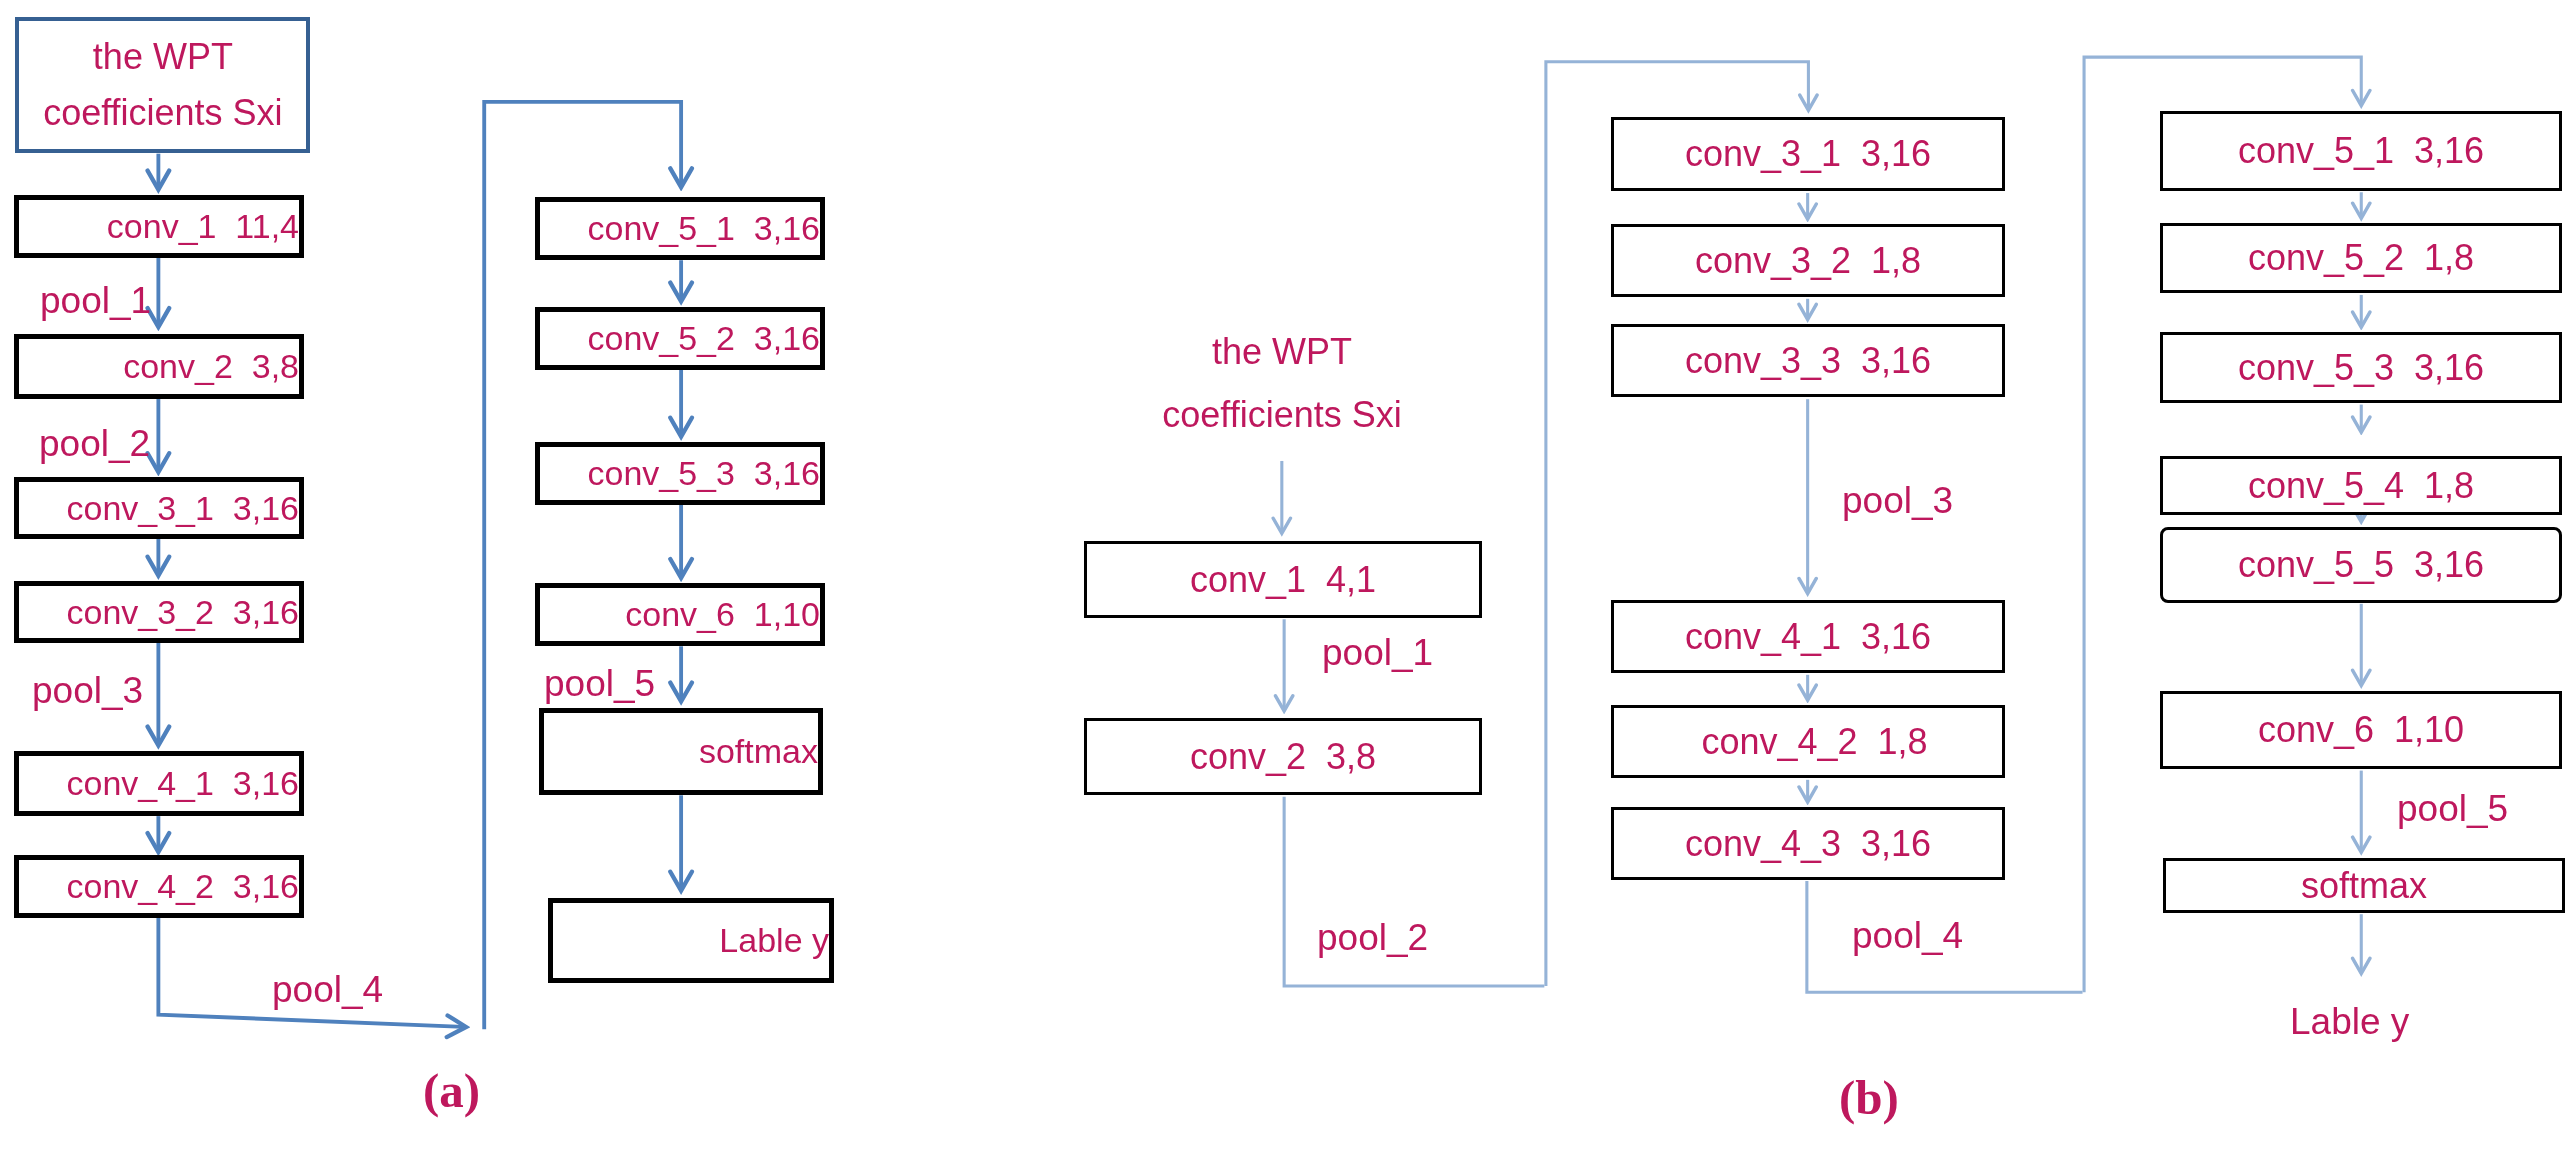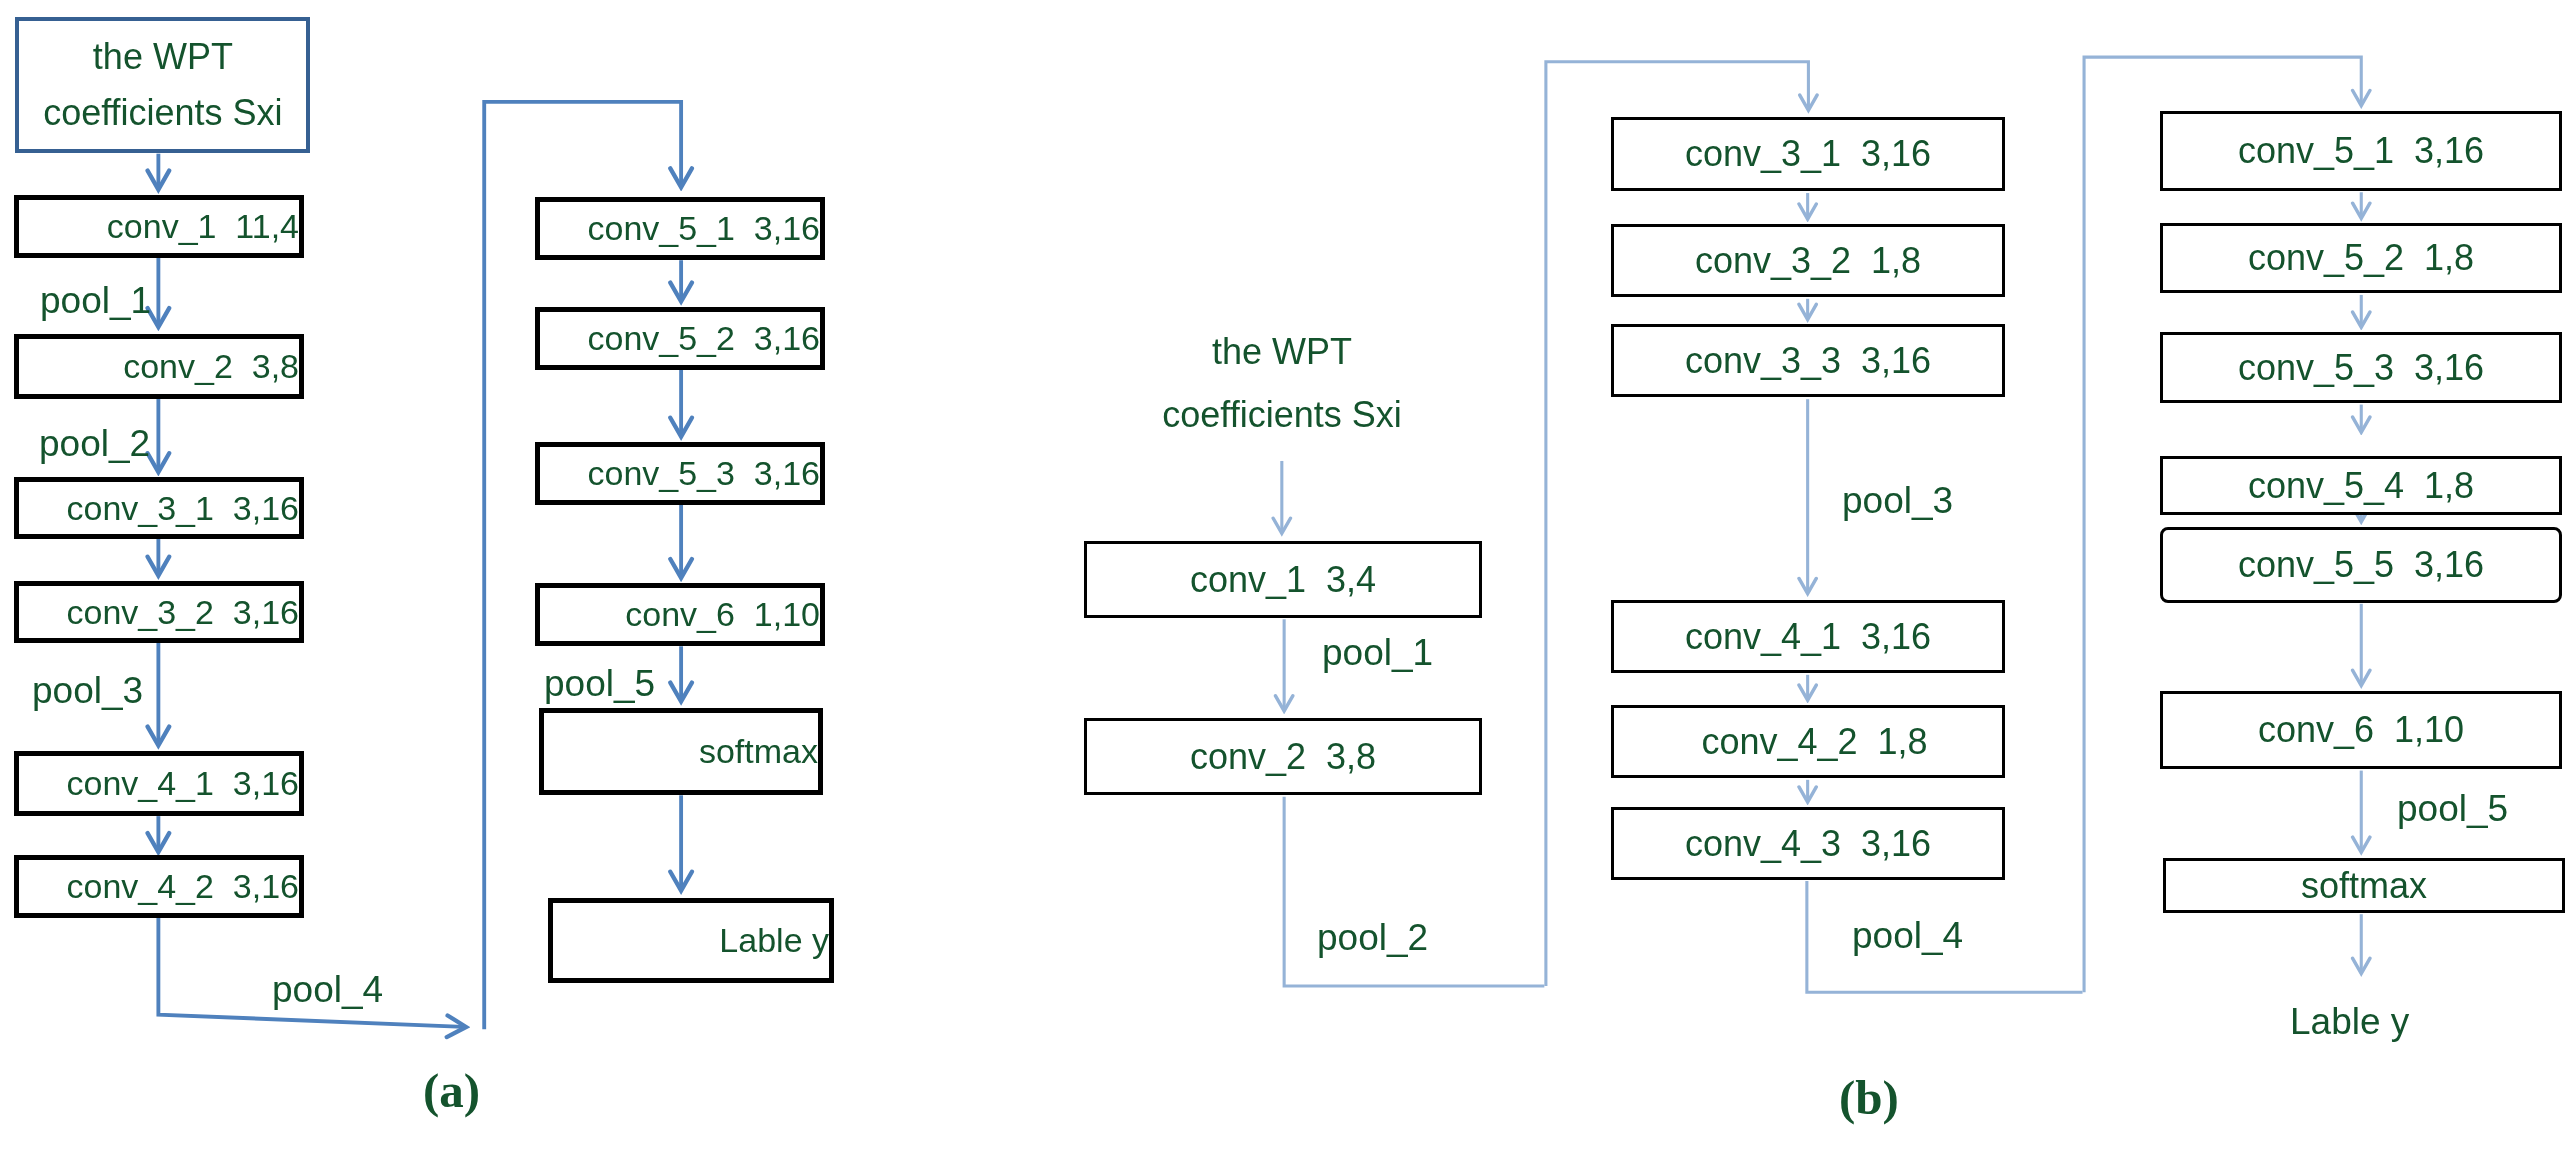--- a/index.html
+++ b/index.html
@@ -1,17 +1,17 @@
 <!DOCTYPE html>
 <html style="font-size:12.4px"><head>
 <meta charset="utf-8">
 <style>
   html,body{margin:0;padding:0;background:#ffffff;}
   #stage{position:relative;width:2576px;height:1169px;background:#ffffff;overflow:hidden;
-         font-family:"Liberation Sans", sans-serif;color:#14532d;}
+         font-family:"Liberation Sans", sans-serif;color:#be185d;}
   #wires{position:absolute;left:0;top:0;width:2576px;height:1169px;}
   .node{position:absolute;display:flex;align-items:center;justify-content:center;
         background:#ffffff;box-sizing:border-box;}
   .node span{white-space:pre;}
   .thick{border:5.4px solid #000000;font-size:34px;justify-content:flex-end;}
   .thin{border:3.1px solid #000000;font-size:36px;}
   .inputbox{border:4.6px solid #366092;font-size:36px;text-align:center;line-height:1.55;}
   .freetext{position:absolute;font-size:36px;text-align:center;line-height:1.75;background:transparent;}
   .pool{position:absolute;font-size:37px;white-space:pre;background:transparent;}
   .caption{position:absolute;font-family:"Liberation Serif", serif;font-weight:700;
@@ -123,21 +123,21 @@
   <div class="pool" style="left:544px;top:663px;">pool_5</div>
 
   <div class="caption" style="left:423px;top:1062px;">(a)</div>
 
   <div class="freetext" style="left:1112px;top:320px;width:340px;">
     <div>the WPT</div>
     <div>coefficients Sxi</div>
   </div>
 
   <div class="node thin" style="left:1084px;top:541px;width:398px;height:77px;">
-    <span>conv_1  3,4</span>
+    <span>conv_1  4,1</span>
     </div>
   <div class="node thin" style="left:1084px;top:718px;width:398px;height:77px;">
     <span>conv_2  3,8</span>
     </div>
 
   <div class="node thin" style="left:1611px;top:117px;width:394px;height:74px;">
     <span>conv_3_1  3,16</span>
     </div>
   <div class="node thin" style="left:1611px;top:224px;width:394px;height:73px;">
     <span>conv_3_2  1,8</span>

